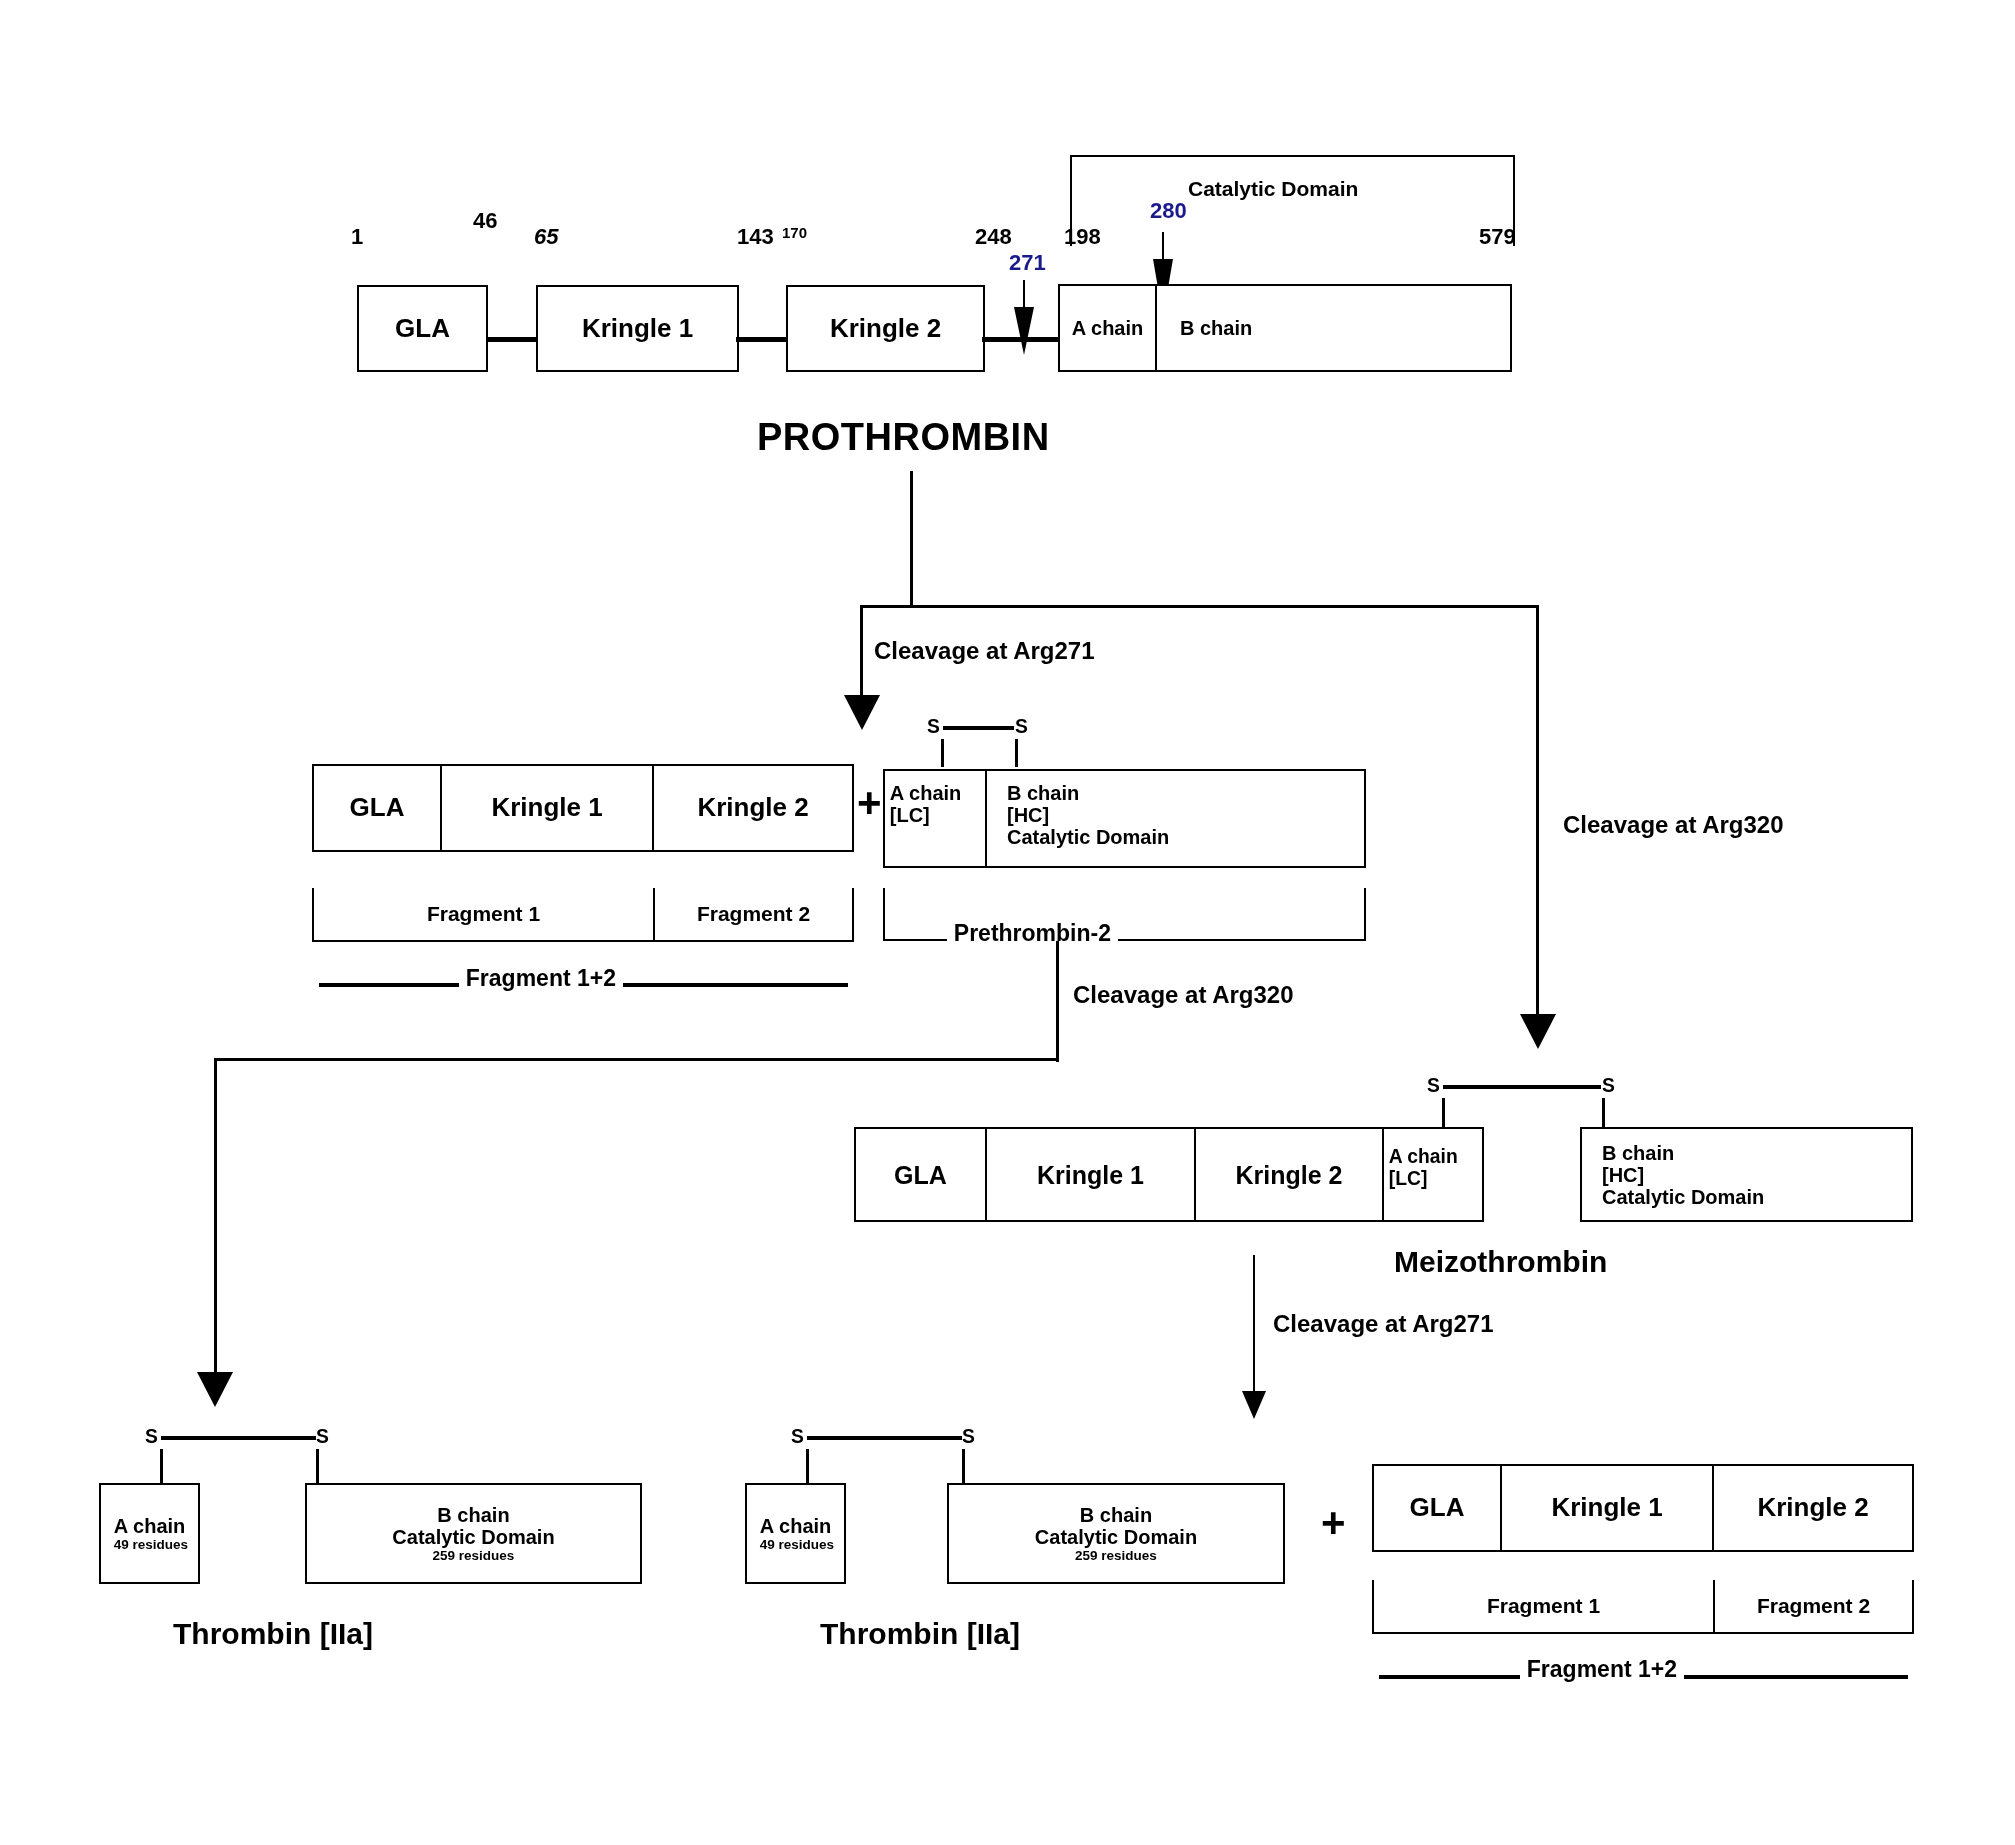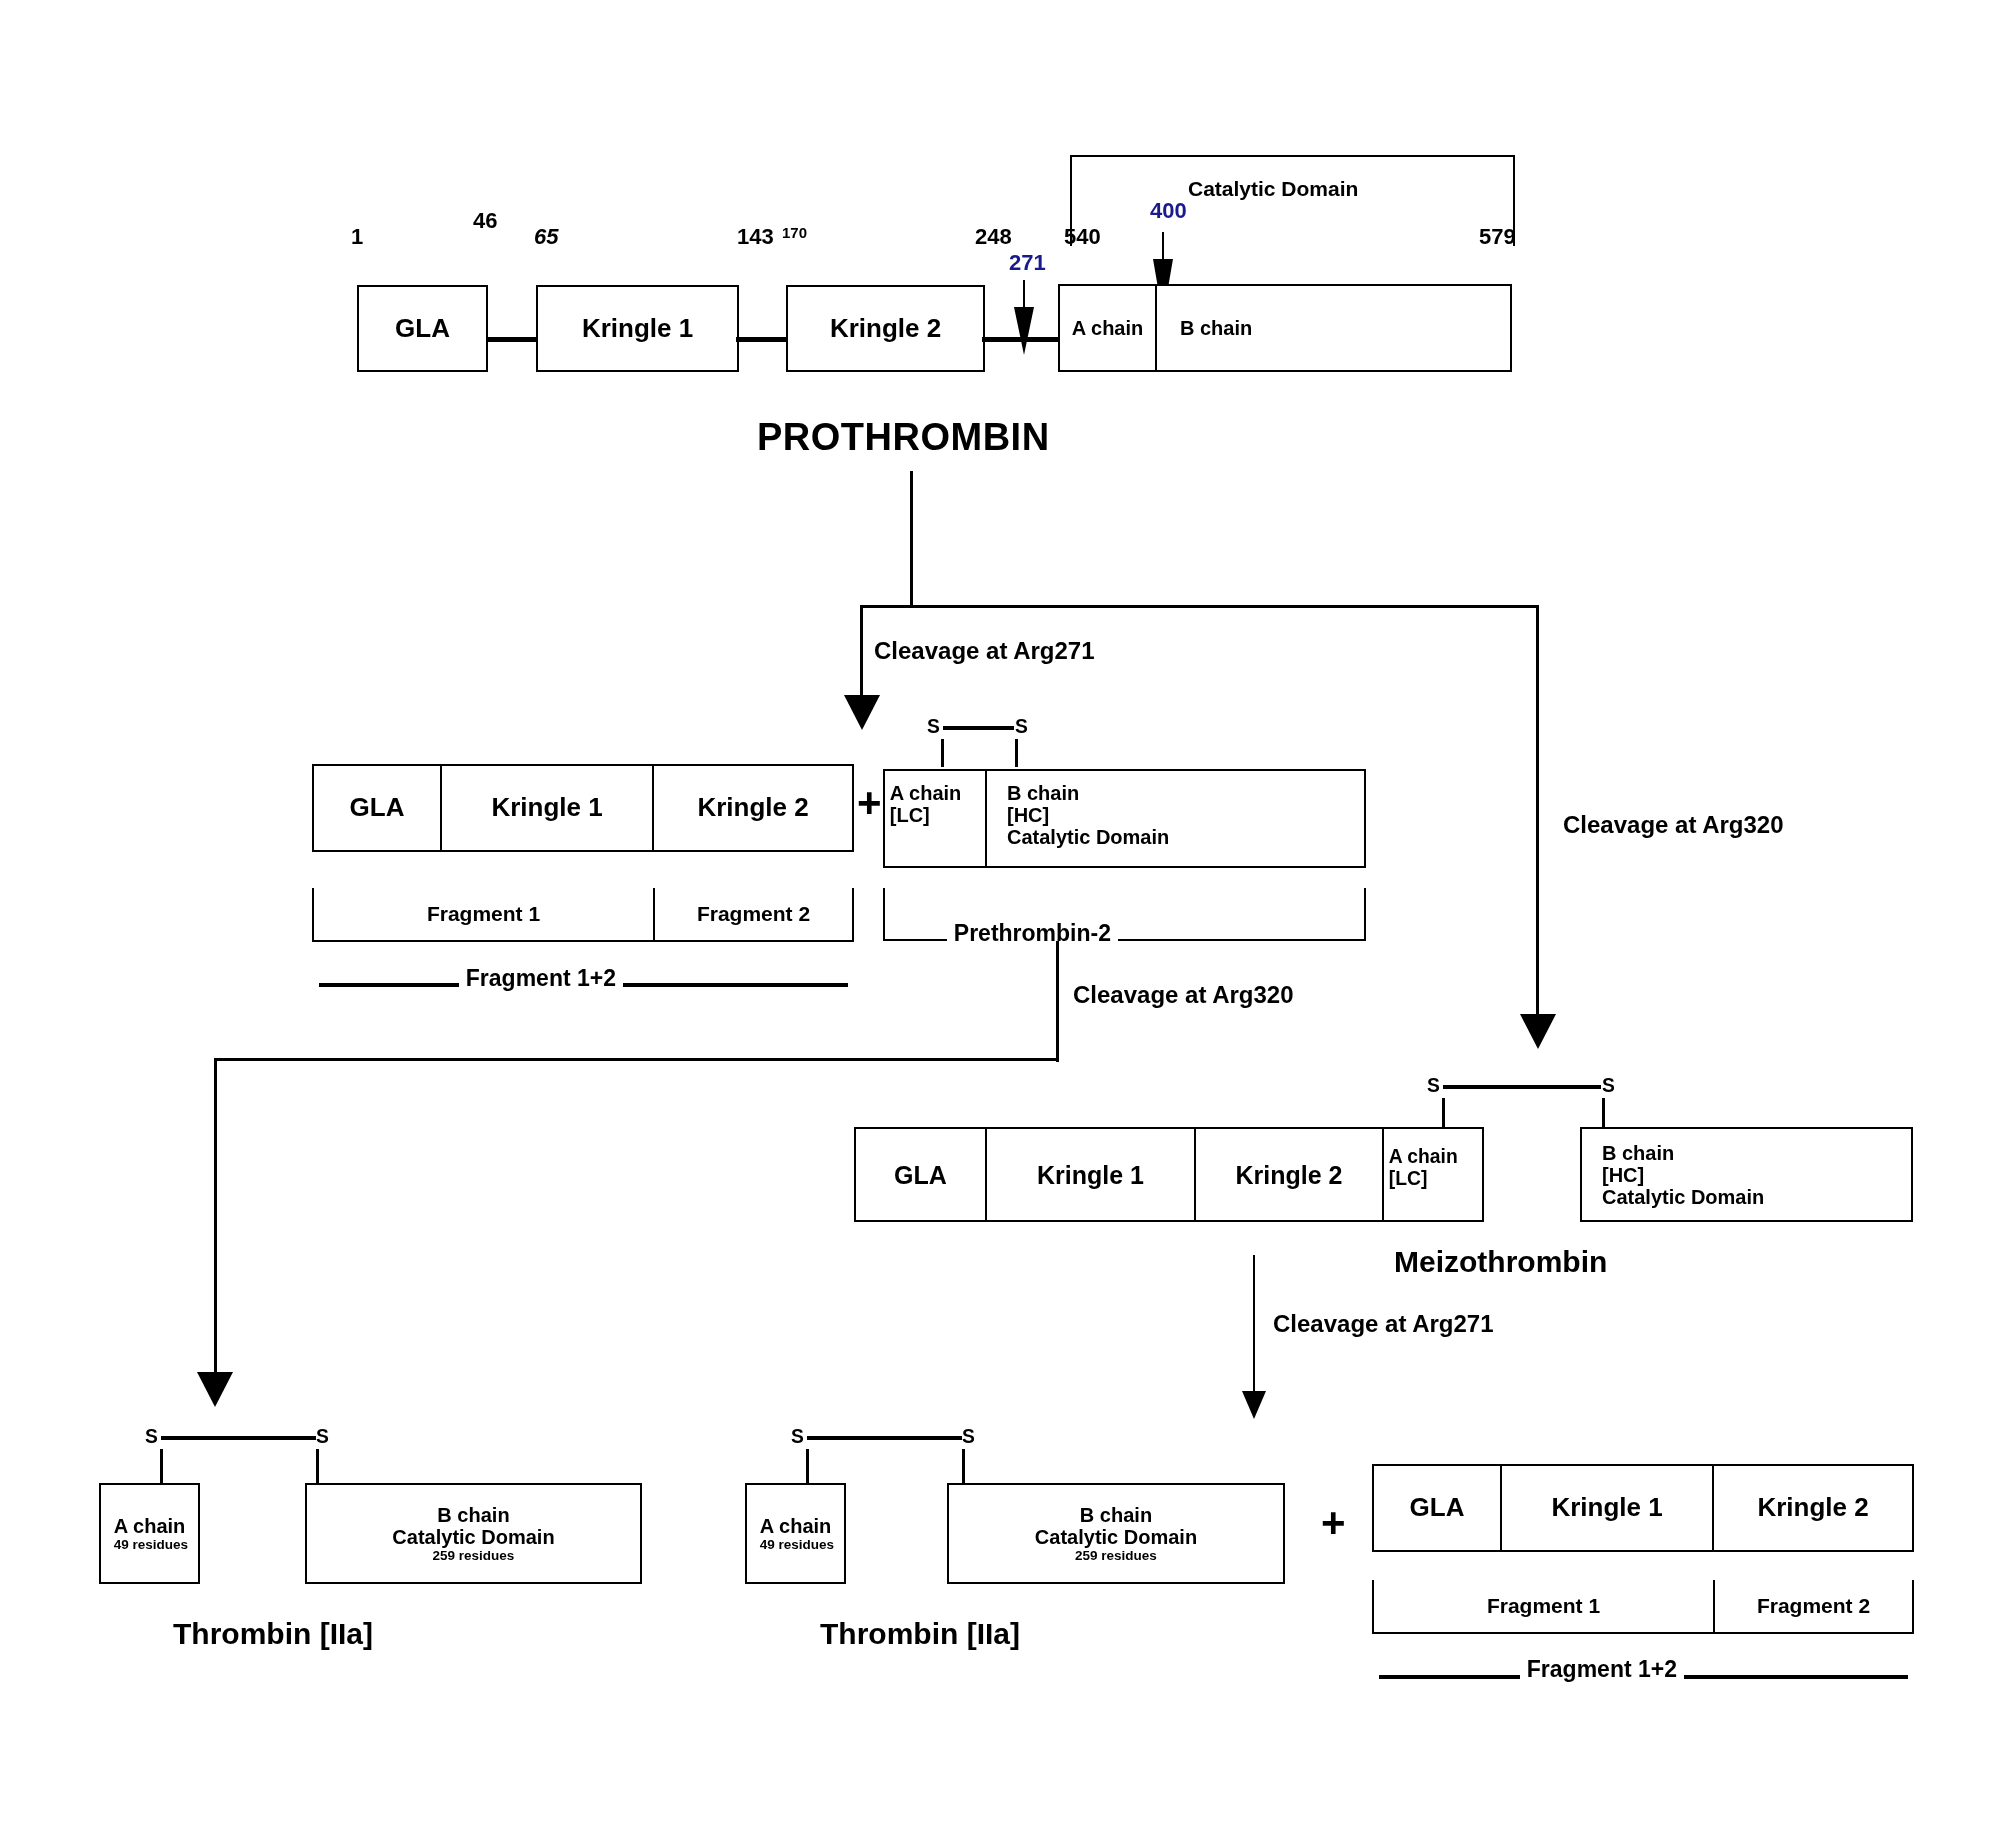--- a/index.html
+++ b/index.html
@@ -53,24 +53,24 @@
 
   <div class="dbracket" style="left:1070px;top:155px;width:445px;height:91px;"></div>
   <div class="txt bold" style="left:1188px;top:177px;font-size:21px;">Catalytic Domain</div>
 
   <div class="txt bold" style="left:351px;top:224px;font-size:22px;">1</div>
   <div class="txt bold" style="left:473px;top:208px;font-size:22px;">46</div>
   <div class="txt bold" style="left:534px;top:224px;font-size:22px;font-style:italic;">65</div>
   <div class="txt bold" style="left:737px;top:224px;font-size:22px;text-align:right;">143</div>
   <div class="txt bold" style="left:782px;top:224px;font-size:15px;">170</div>
   <div class="txt bold" style="left:975px;top:224px;font-size:22px;">248</div>
-  <div class="txt bold" style="left:1064px;top:224px;font-size:22px;">540</div>
+  <div class="txt bold" style="left:1064px;top:224px;font-size:22px;">198</div>
   <div class="txt bold" style="left:1479px;top:224px;font-size:22px;">579</div>
 
-  <div class="txt bold" style="left:1150px;top:198px;font-size:22px;color:#1a1a8c;">400</div>
+  <div class="txt bold" style="left:1150px;top:198px;font-size:22px;color:#1a1a8c;">280</div>
   <div class="vthin" style="left:1162px;top:232px;height:29px;"></div>
   <div class="arrowhead thin" style="left:1153px;top:259px;"></div>
 
   <div class="txt bold" style="left:1009px;top:250px;font-size:22px;color:#1a1a8c;">271</div>
   <div class="vthin" style="left:1023px;top:280px;height:29px;"></div>
   <div class="arrowhead thin" style="left:1014px;top:307px;height:0;border-top-width:48px;"></div>
 
   <div class="dbox" style="left:357px;top:285px;width:131px;height:87px;">
     <span class="lbl" style="font-size:26px;">GLA</span>
   </div>

